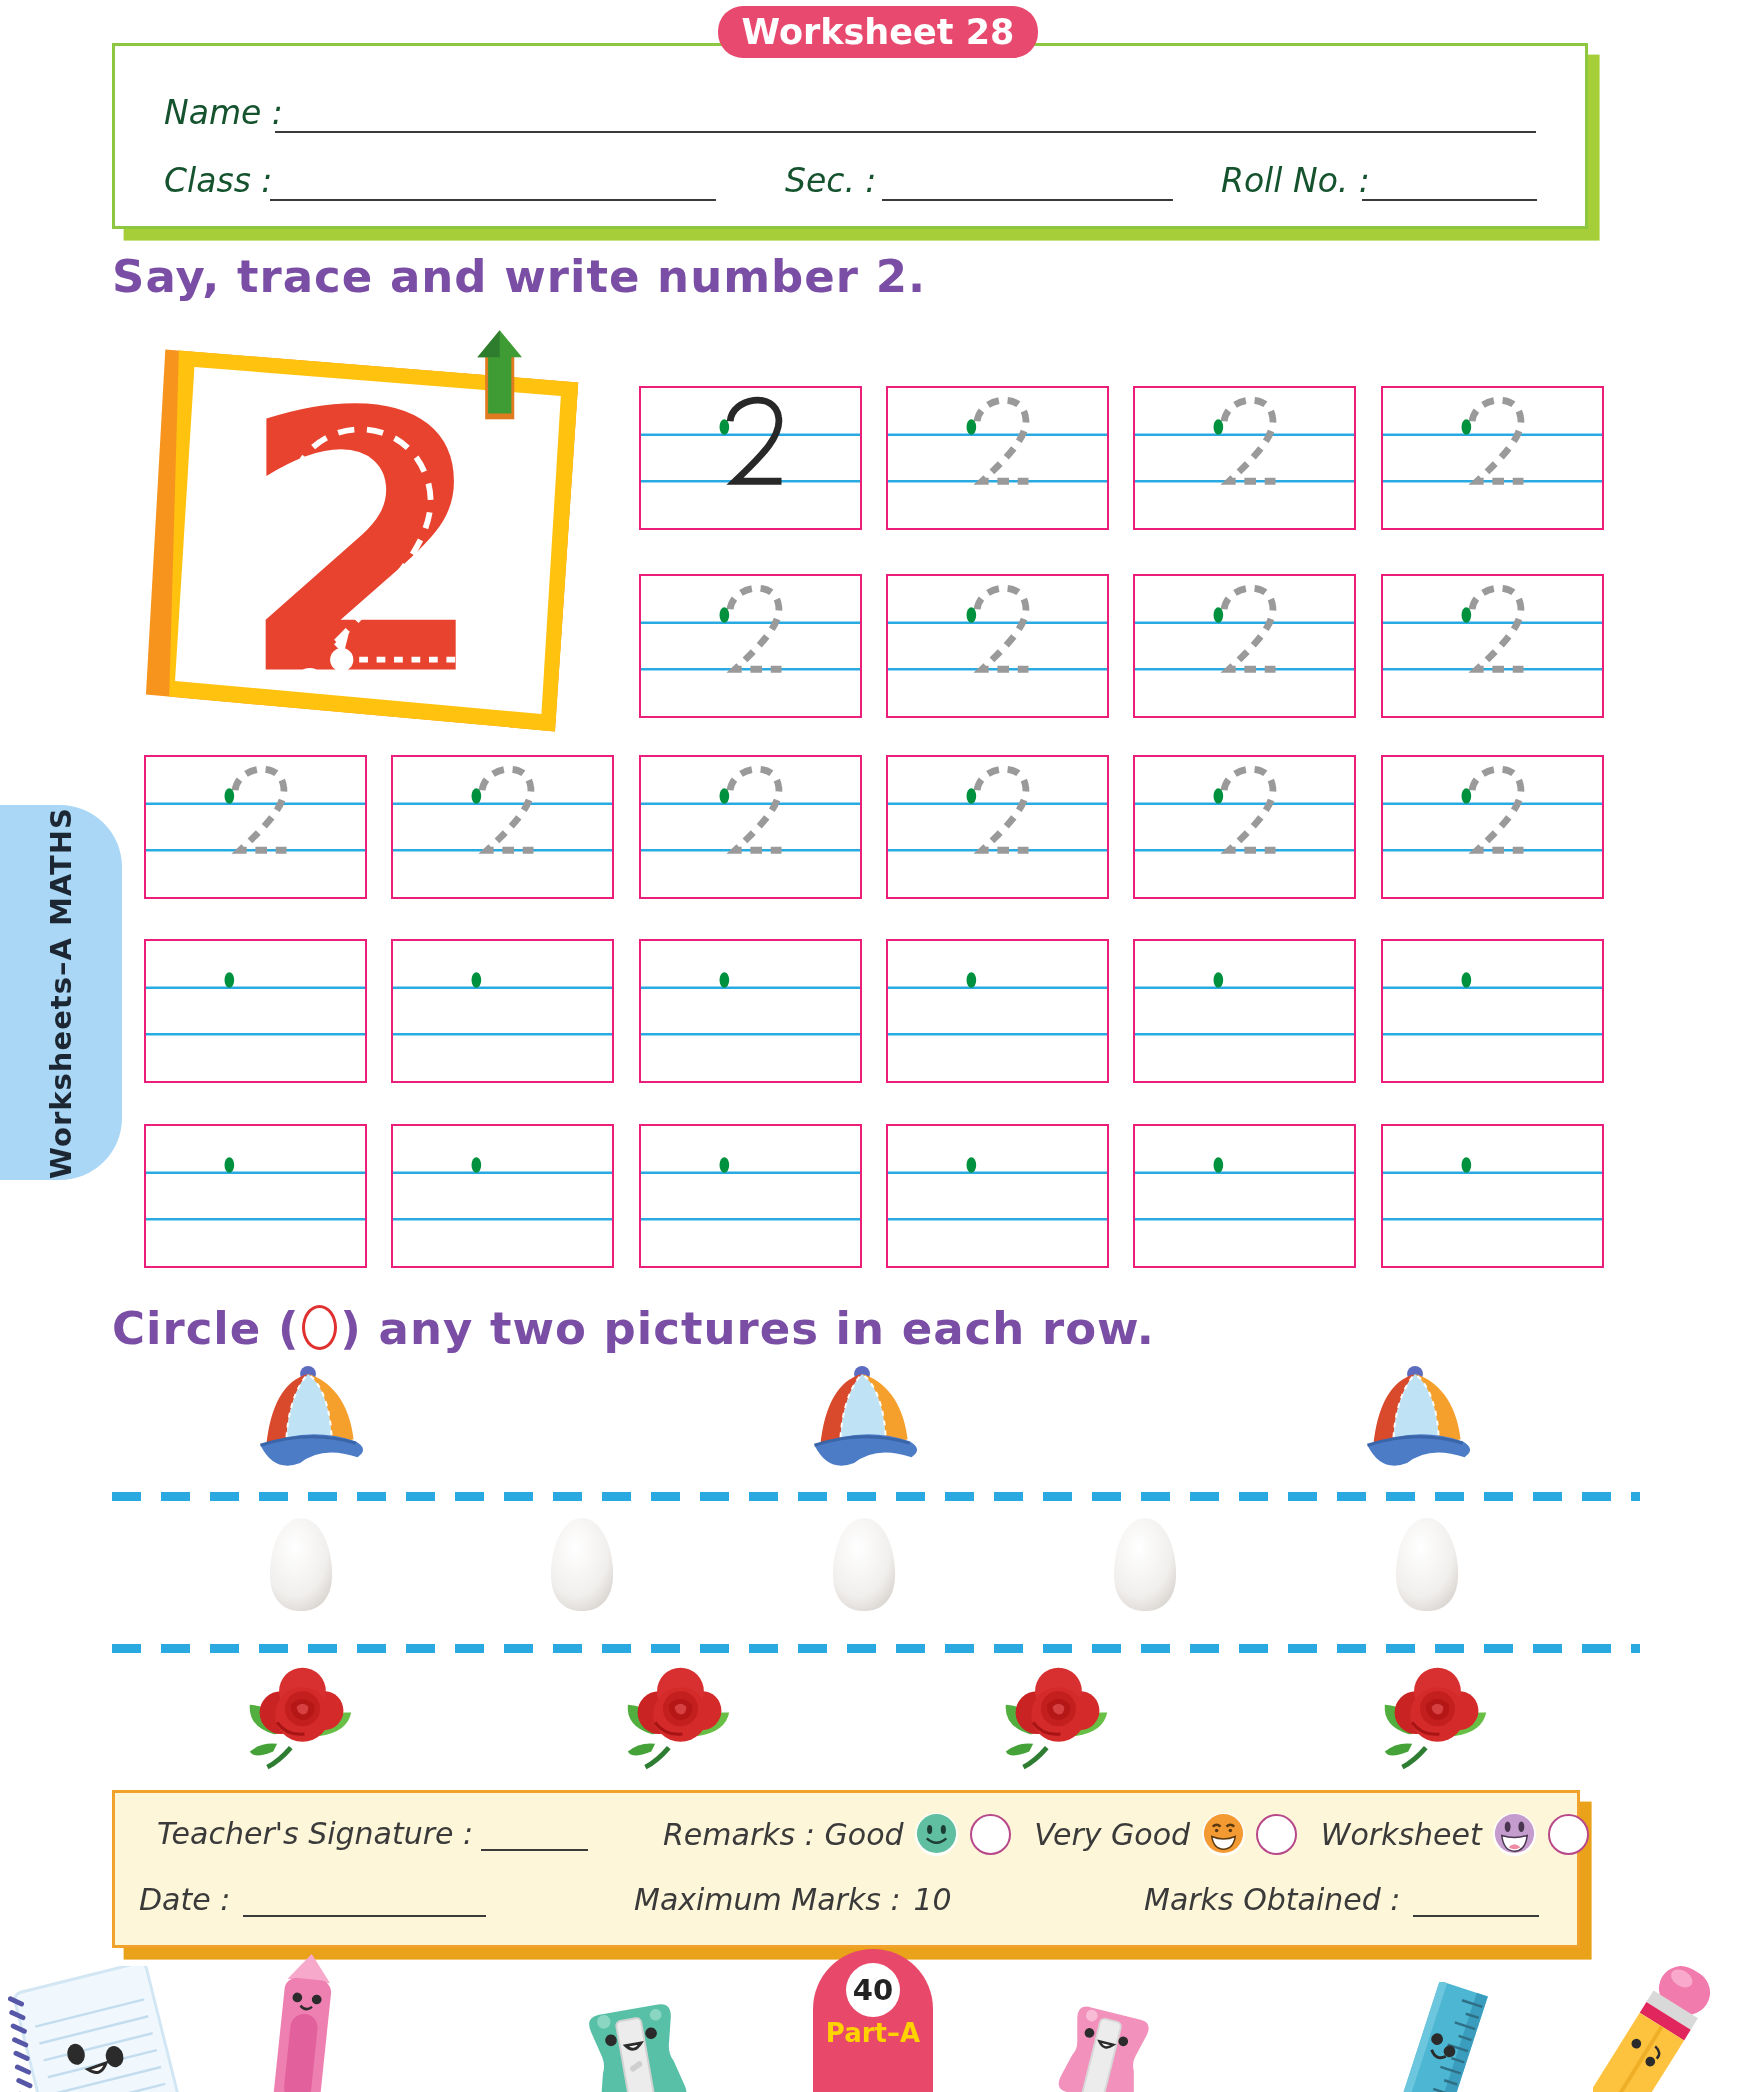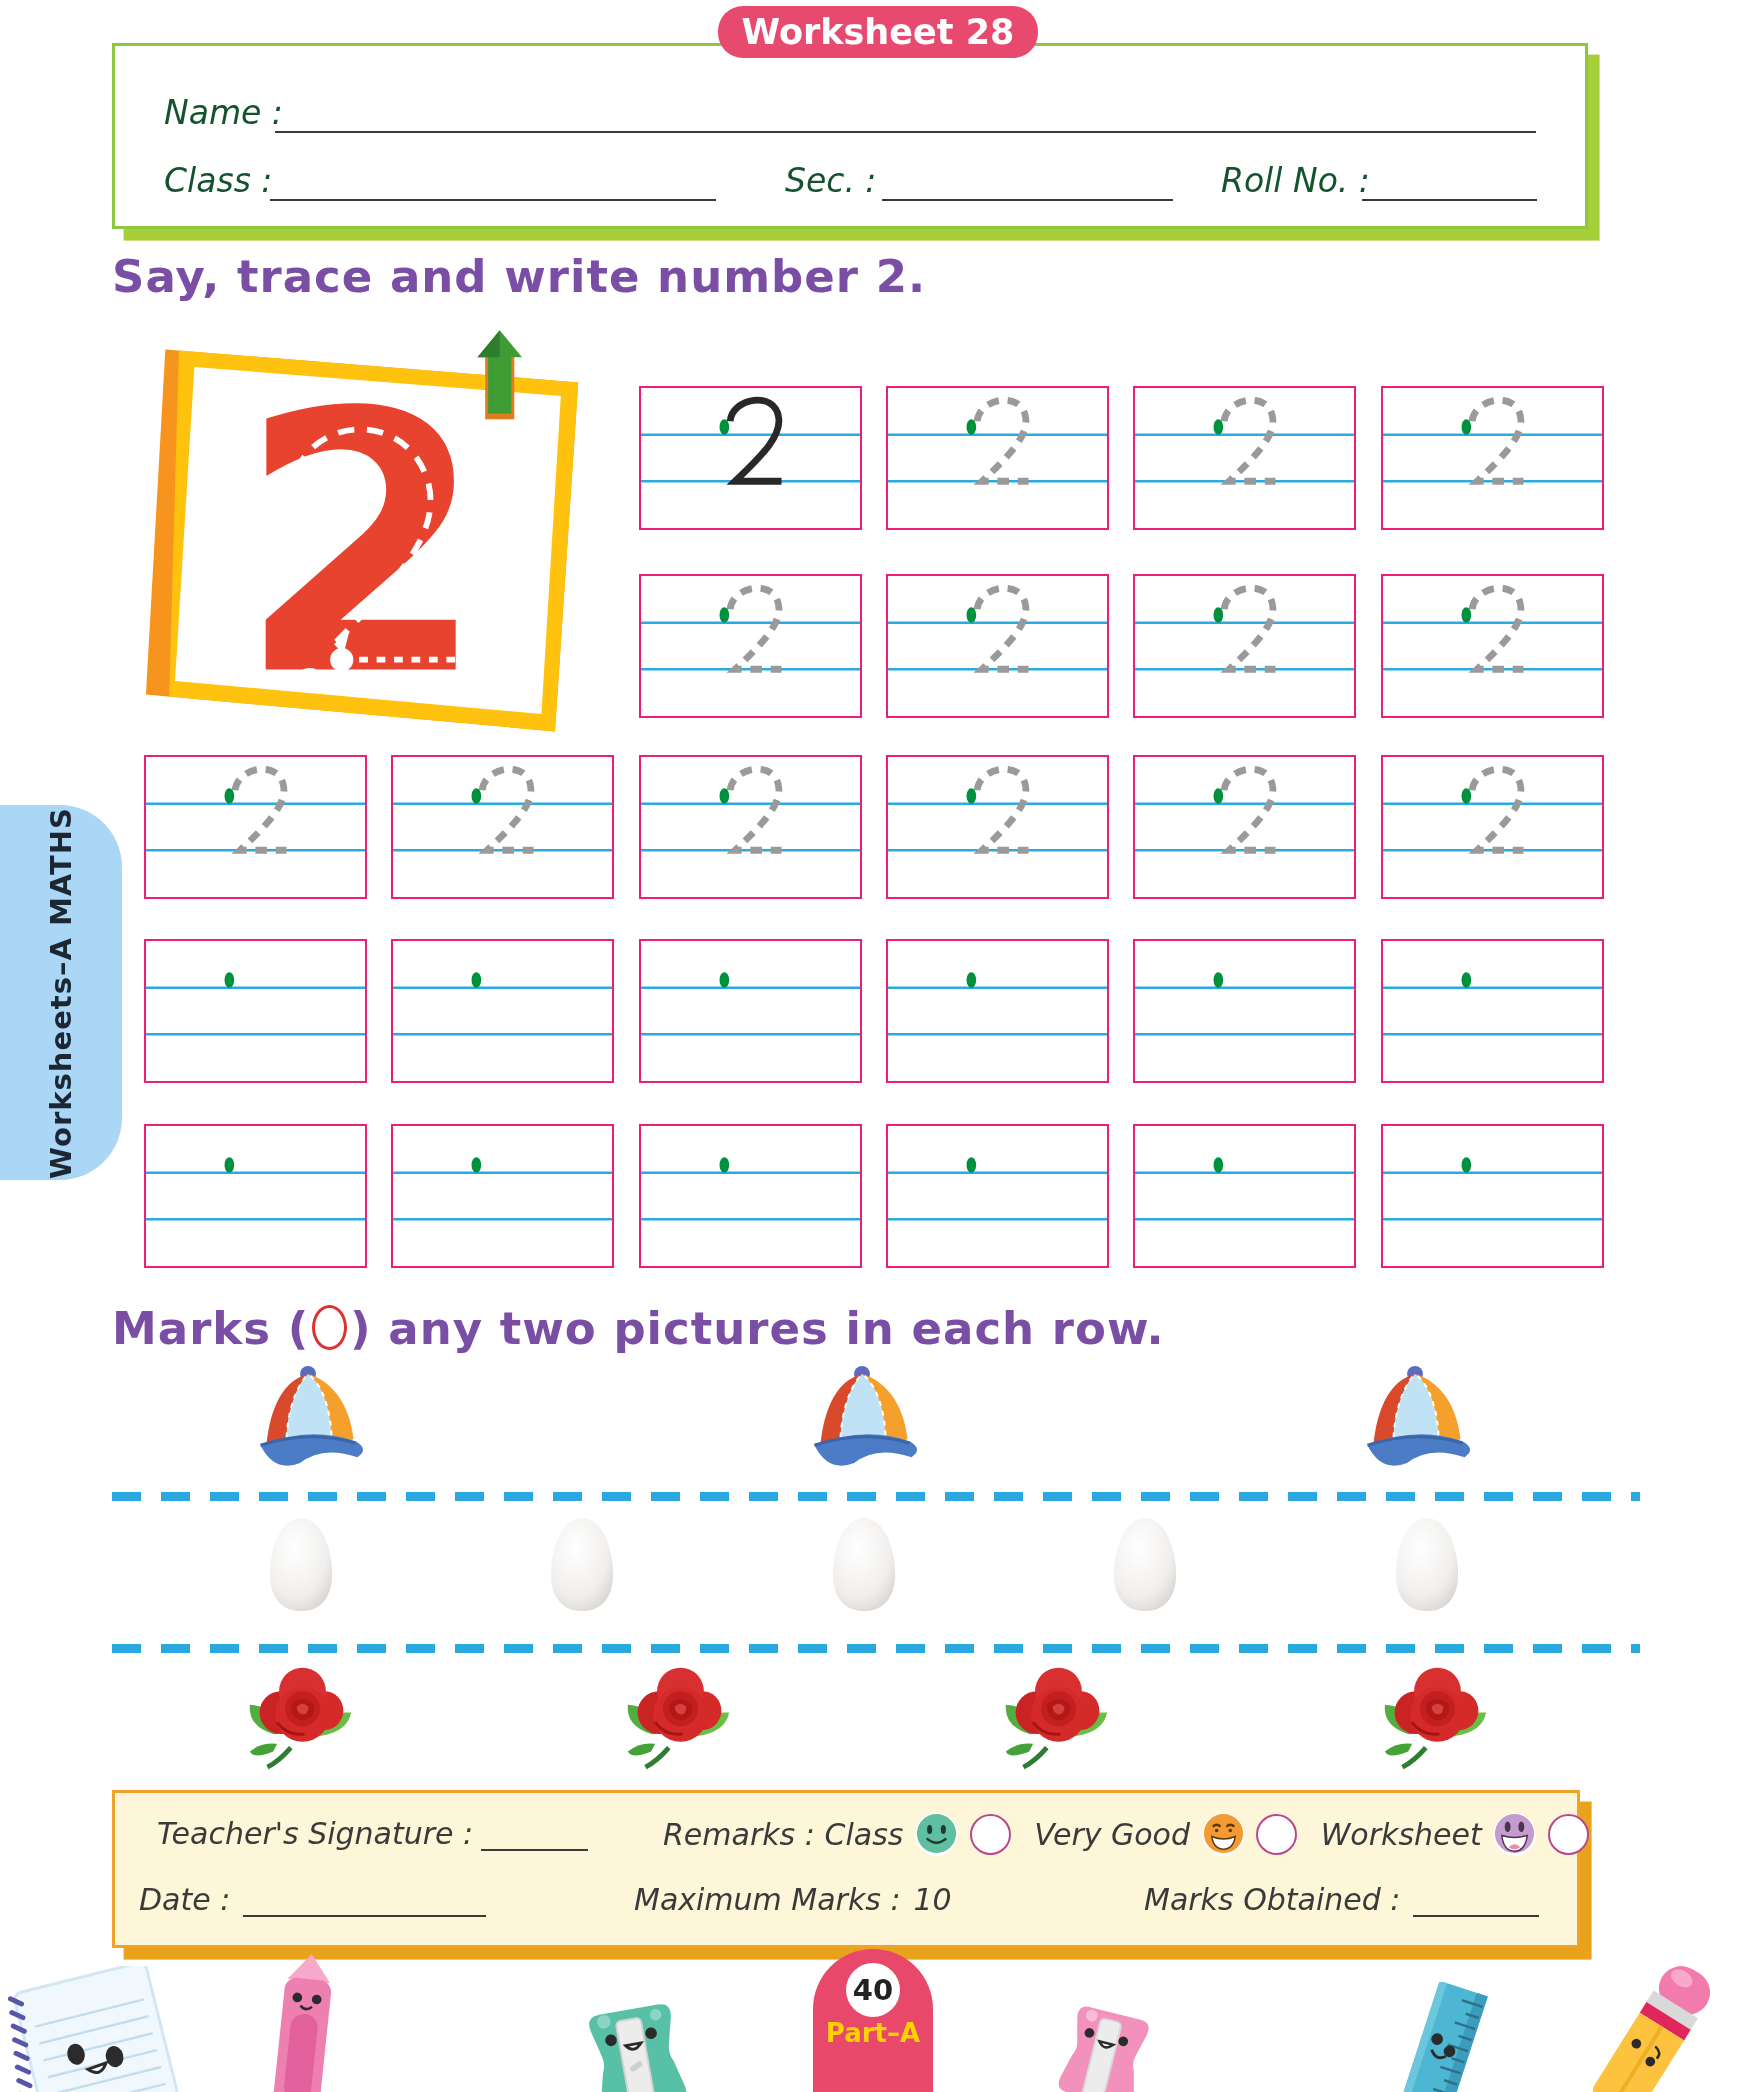--- a/index.html
+++ b/index.html
@@ -289,21 +289,21 @@
       <div class="tbox" style="left: 1381px; top: 1124px;">
         <svg width="219" height="140" viewBox="0 0 226 144">
           <line x1="0" y1="48" x2="226" y2="48" stroke="#29abe2" stroke-width="2.5"></line>
           <line x1="0" y1="96" x2="226" y2="96" stroke="#29abe2" stroke-width="2.5"></line>
           <ellipse cx="86" cy="40" rx="5" ry="8" fill="#00913f"></ellipse>
         </svg>
       </div>
     </div>
 
   <div class="h1" style="top:1302px;">
-    <span>Marks (</span><span class="red-oval"></span><span>) any two pictures in each row.</span>
+    <span>Circle (</span><span class="red-oval"></span><span>) any two pictures in each row.</span>
   </div>
 
   <div>
       <div class="dash-sep" style="top: 1492px;"></div>
       <div class="dash-sep" style="top: 1644px;"></div>
       <div class="pic" style="left: 247px; top: 1364px;"><svg width="126" height="109" viewBox="0 0 120 110">
           <circle cx="58" cy="10" r="8" fill="#5c6bc0"></circle>
           <path d="M 58 10 C 34 16 20 42 16 82 L 36 84 C 36 50 46 22 58 10 Z" fill="#d94a2c"></path>
           <path d="M 58 10 C 46 22 36 50 36 84 L 82 82 C 82 46 72 20 58 10 Z" fill="#bfe3f5"></path>
           <path d="M 58 10 C 72 20 82 46 82 82 L 104 76 C 100 38 80 16 58 10 Z" fill="#f59f2c"></path>
@@ -444,21 +444,21 @@
     <span>Worksheets–A MATHS</span>
   </div>
 
   <div class="footerbox">
     <div class="frow1">
       <span class="ftext">Teacher's Signature :</span>
       <span class="uline" style="width:107px;margin-left:7.8px;"></span>
     </div>
     <div class="remarks-group">
       <span class="ftext">Remarks :</span>
-    <span class="ftext">Class</span>
+    <span class="ftext">Good</span>
         <span class="smiley"><svg width="47" height="47" viewBox="0 0 48 48">
             <circle cx="24" cy="24" r="22" fill="#ffffff" opacity="0.9"></circle>
             <circle cx="24" cy="23" r="20" fill="#5fbfa0"></circle>
             <ellipse cx="17" cy="19" rx="2.6" ry="4.6" fill="#1d3d34"></ellipse>
             <ellipse cx="31" cy="19" rx="2.6" ry="4.6" fill="#1d3d34"></ellipse>
             <path d="M 14 28 Q 24 37 34 28" fill="none" stroke="#1d3d34" stroke-width="2.4"></path>
           </svg></span>
         <span class="ecircle" style="margin-right: 13.6px;"></span>
         <span class="ftext">Very Good</span>
         <span class="smiley"><svg width="47" height="47" viewBox="0 0 48 48">

